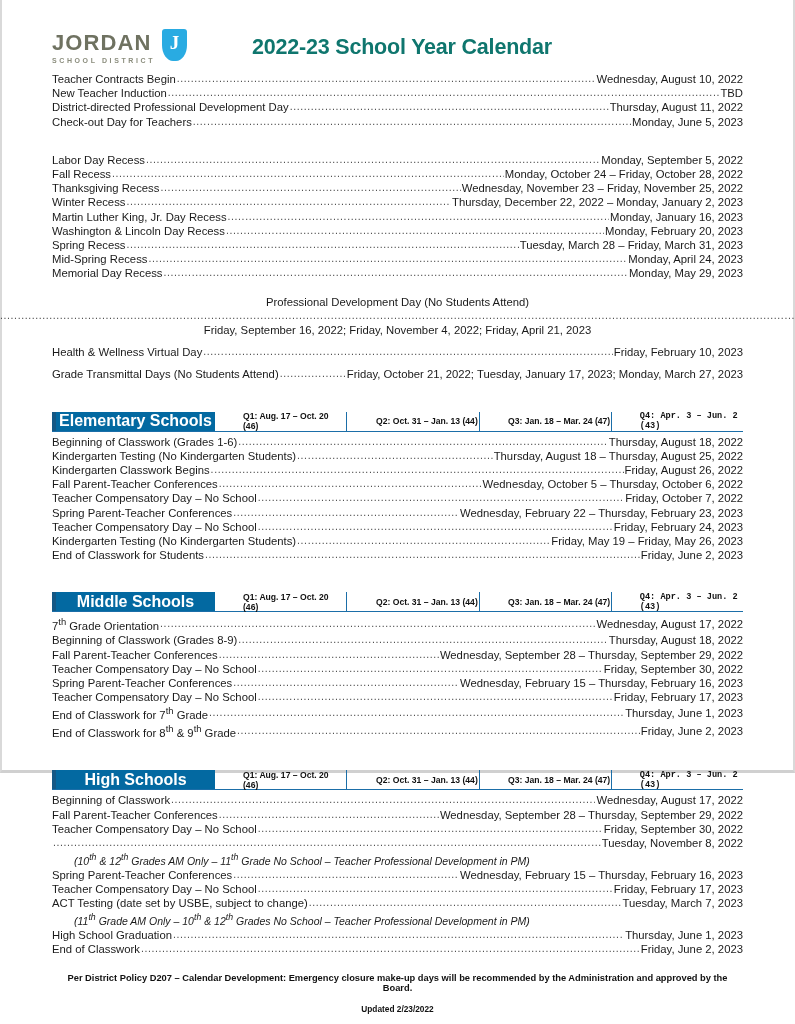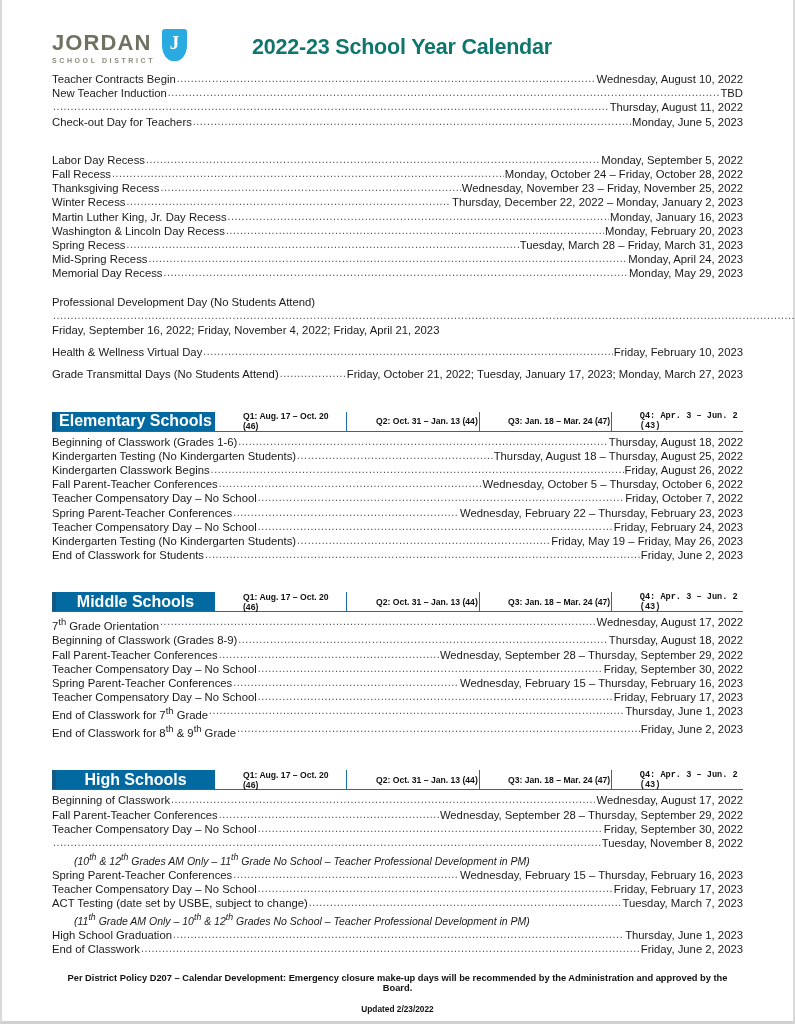--- a/index.html
+++ b/index.html
@@ -10,21 +10,21 @@
   body {
     width: 795px;
     height: 1024px;
     font-family: "Liberation Sans", sans-serif;
     color: #1a1a1a;
     overflow: hidden;
   }
   .page {
     position: relative;
     width: 795px;
-    height: 1024px;
+    height: 773px;
     background: #ffffff;
     box-sizing: border-box;
     border-left: 2px solid #d9d9d9;
     border-right: 2px solid #d9d9d9;
     border-bottom: 3px solid #d0d0d0;
     padding: 0 50px;
   }
 
   
   .header {
@@ -89,21 +89,21 @@
     font-size: 21.5px;
     font-weight: bold;
     letter-spacing: -0.2px;
     color: #0f766e;
   }
 
   
   .rows { margin-top: 2px; }
   .row {
     display: flex;
-    align-items: flex-start;
+    align-items: center;
     font-size: 11.3px;
     line-height: 14.2px;
     white-space: nowrap;
   }
   .row .lbl { flex: 0 0 auto; }
   .row .dots {
     flex: 1 1 auto;
     overflow: hidden;
     margin: 0 1px;
     font-size: 10.5px;
@@ -200,20 +200,21 @@
         <span class="lbl">Teacher Contracts Begin</span>
         <span class="dots">................................................................................................................................................................................................................................................................................................................................................................................................................</span>
         <span class="val">Wednesday, August 10, 2022</span>
       </div>
       <div class="row">
         <span class="lbl">New Teacher Induction</span>
         <span class="dots">................................................................................................................................................................................................................................................................................................................................................................................................................</span>
         <span class="val">TBD</span>
       </div>
       <div class="row">
+        <span class="lbl">District-directed Professional Development Day</span>
         <span class="dots">................................................................................................................................................................................................................................................................................................................................................................................................................</span>
         <span class="val">Thursday, August 11, 2022</span>
       </div>
       <div class="row">
         <span class="lbl">Check-out Day for Teachers</span>
         <span class="dots">................................................................................................................................................................................................................................................................................................................................................................................................................</span>
         <span class="val">Monday, June 5, 2023</span>
       </div>
     </div>
 

